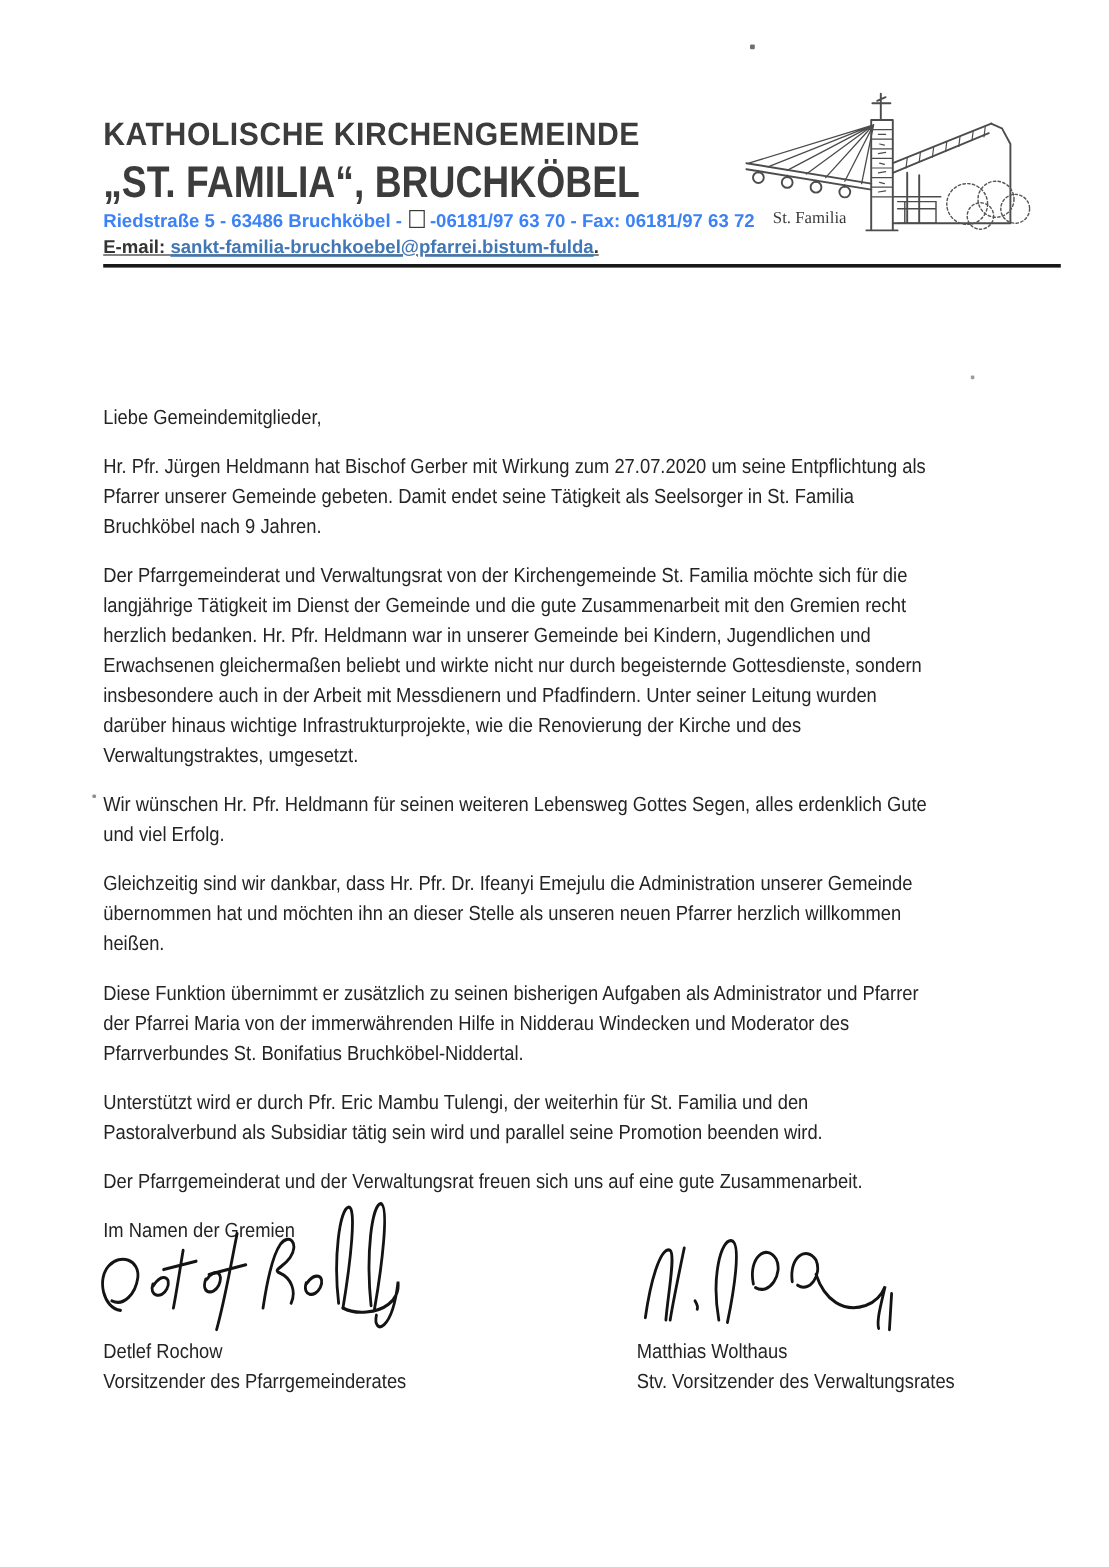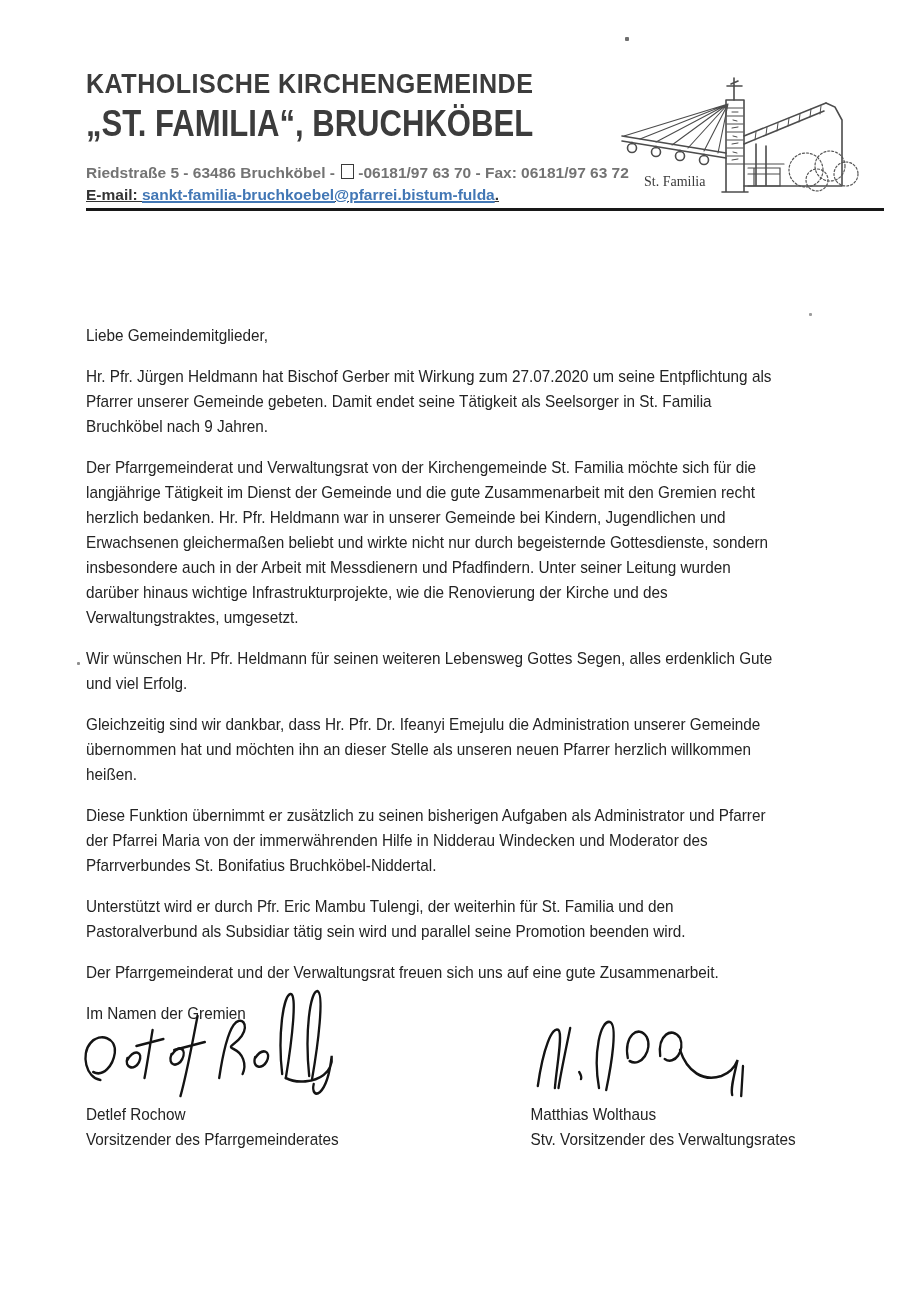--- a/index.html
+++ b/index.html
@@ -1,30 +1,30 @@
 <!DOCTYPE html>
 <html lang="de"><head>
 <meta charset="utf-8">
 <style>
   html,body{margin:0;padding:0;background:#ffffff;}
   .page{
     position:relative;width:924px;height:1306px;background:#ffffff;
     font-family:"Liberation Sans",sans-serif;color:#262626;overflow:hidden;
   }
   
-  .letterhead{position:relative;padding:68px 0 0 86px;}
+  .letterhead{position:relative;padding:96px 0 0 86px;}
   .org1{
     font-size:27px;font-weight:bold;color:#3c3c3c;white-space:nowrap;
     transform:scaleX(0.93);transform-origin:0 50%;letter-spacing:.5px;line-height:32px;
   }
   .org2{
     font-size:37px;font-weight:bold;color:#3c3c3c;white-space:nowrap;
     transform:scaleX(0.84);transform-origin:0 50%;line-height:44px;margin-top:2px;
   }
-  .contact1{font-weight:bold;font-size:15.5px;color:#737373;margin-top:16px;line-height:22px;white-space:nowrap;}
+  .contact1{font-weight:bold;font-size:15.5px;color:#3b82f6;line-height:22px;white-space:nowrap;}
   .contact2{font-weight:bold;font-size:15.5px;color:#333;line-height:22px;white-space:nowrap;text-decoration:underline;}
   .glyphbox{display:inline-block;width:11px;height:13px;border:1.6px solid #3a3a3a;vertical-align:-1px;margin:0 4px 0 2px;}
   .email{color:#4277b5;text-decoration:underline;text-decoration-thickness:1.5px;cursor:pointer;}
   .rule{width:798px;border-top:3px solid #181818;margin-top:2px;}
   .logo{position:absolute;left:620px;top:74px;}
   
   .body{
     margin:112px 0 0 86px;width:868px;font-size:17px;line-height:25px;color:#242424;
     transform:scaleX(0.9);transform-origin:0 0;
   }

